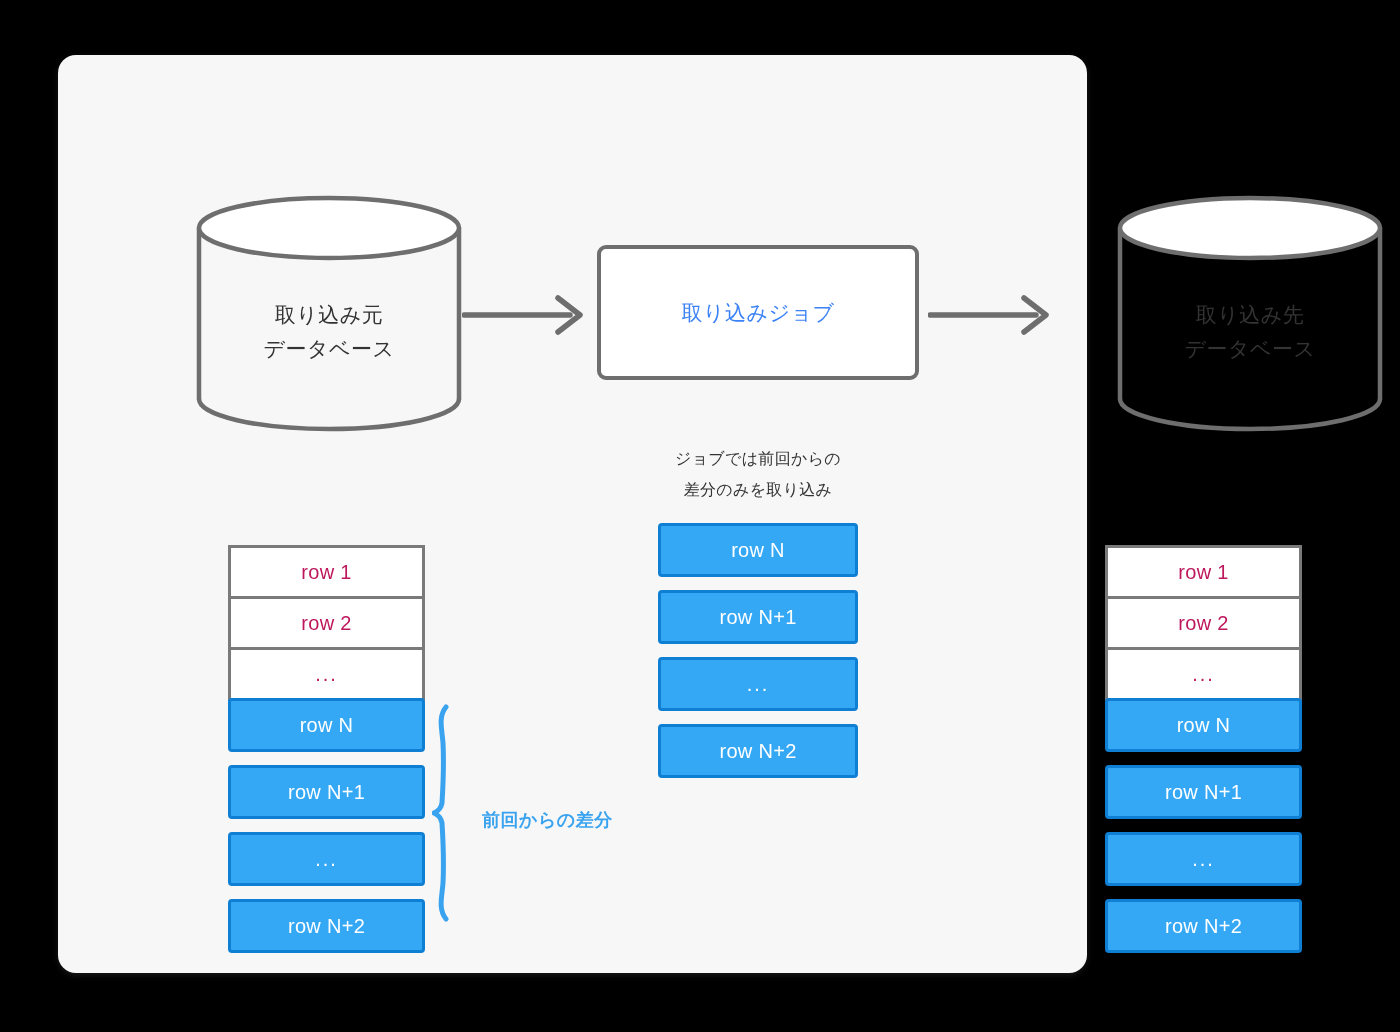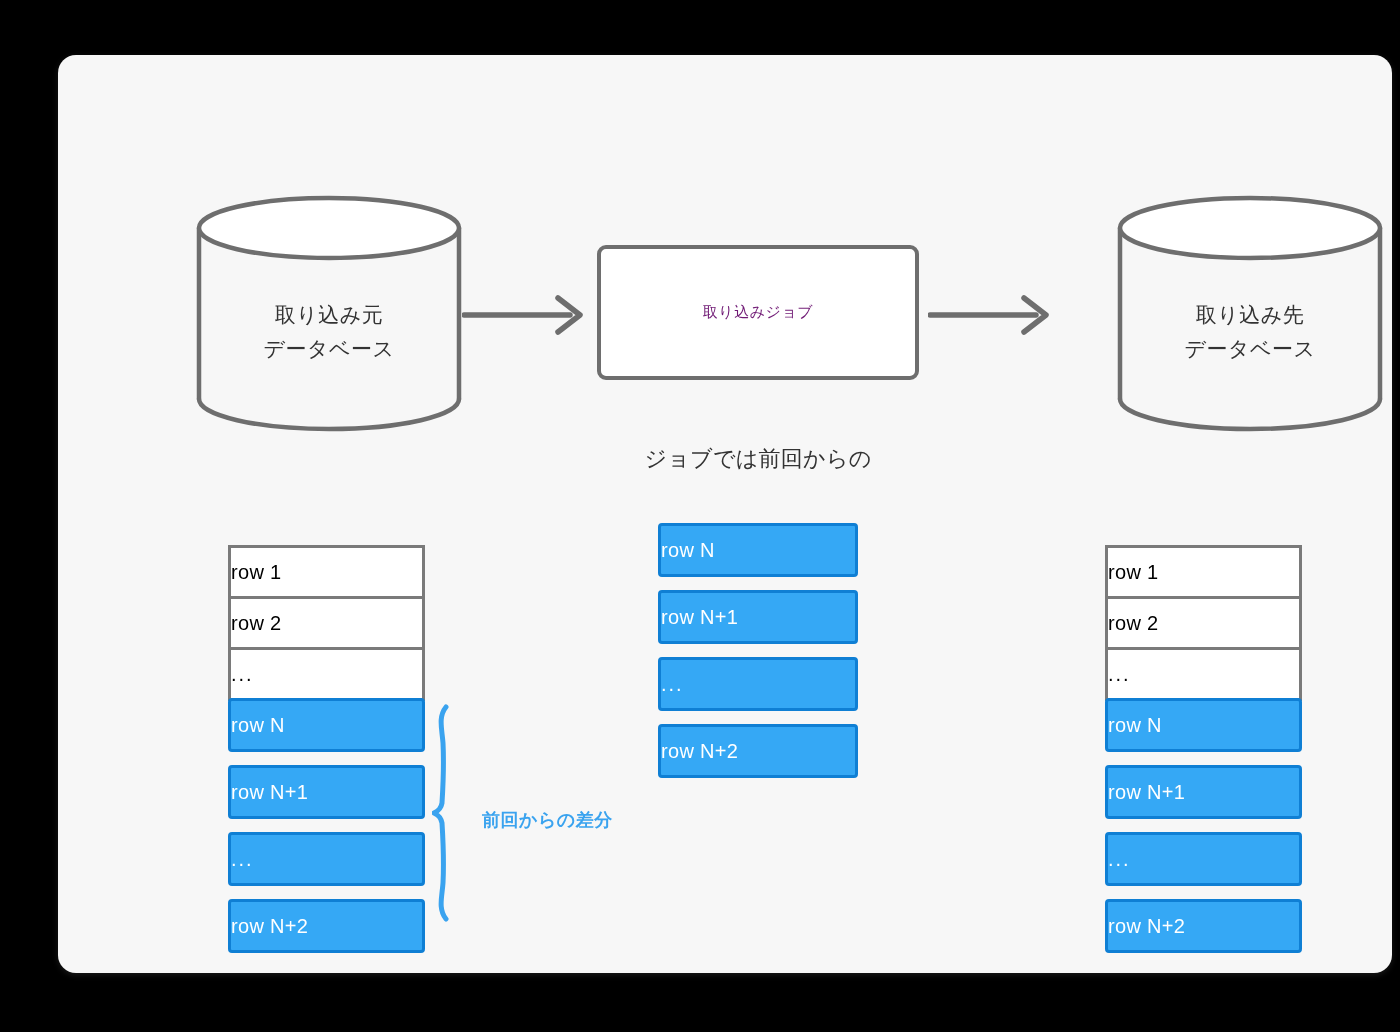--- a/index.html
+++ b/index.html
@@ -15,21 +15,21 @@
     position: relative;
     width: 1400px;
     height: 1032px;
     background: #000000;
   }
   
   #card {
     position: absolute;
     left: 58px;
     top: 55px;
-    width: 1334px;
+    width: 1029px;
     height: 918px;
     background: #f7f7f7;
     border-radius: 18px;
     box-shadow: 0 2px 6px rgba(255,255,255,0.10);
   }
   
   .cyl {
     position: absolute;
     width: 268px;
     height: 237px;
@@ -57,60 +57,61 @@
     width: 322px;
     height: 135px;
     background: #ffffff;
     border: 4px solid #6e6e6e;
     border-radius: 9px;
     display: flex;
     align-items: center;
     justify-content: center;
   }
   #job-box .job-label {
-    color: #701a75;
-    font-size: 15px;
+    color: #3b82f6;
+    font-size: 21px;
     letter-spacing: 0.5px;
     text-align: center;
   }
 
   
   .arrow { position: absolute; }
   #arrow-left  { left: 404px; top: 238px; }
   #arrow-right { left: 870px; top: 238px; }
 
   
   #job-caption {
     position: absolute;
     left: 530px;
     top: 388px;
     width: 340px;
     text-align: center;
     color: #333333;
-    font-size: 22px;
+    font-size: 16px;
     line-height: 31px;
     letter-spacing: 0.3px;
   }
 
   
   .stack { position: absolute; }
   .rowcell {
     width: 100%;
     height: 54px;
     display: flex;
     align-items: center;
+    justify-content: center;
     font-size: 20px;
     letter-spacing: 0.3px;
     margin-bottom: -3px;
     position: relative;
   }
   .rowcell.white {
     background: #ffffff;
     border: 3px solid #7a7a7a;
-    color: #000000;
+    color: #be185d;
   }
   .rowcell.blue {
     background: #35a8f5;
     border: 3px solid #0f7fd4;
     color: #ffffff;
     border-radius: 4px;
     z-index: 2;
   }
   .rowcell.blue + .rowcell.blue { margin-top: 16px; }
   .rowcell .dots {
@@ -180,20 +181,21 @@
         <ellipse cx="134" cy="33" rx="130" ry="30" fill="#ffffff" stroke="#6e6e6e" stroke-width="4.5"></ellipse>
       </svg>
       <div class="cyl-label">
         <div>取り込み先</div>
         <div>データベース</div>
       </div>
     </div>
 
     <div id="job-caption">
       <div>ジョブでは前回からの</div>
+      <div>差分のみを取り込み</div>
     </div>
 
     <div class="stack" id="stack-source">
         <div class="rowcell white">
           <span>row 1</span>
         </div>
         <div class="rowcell white">
           <span>row 2</span>
         </div>
         <div class="rowcell white">

